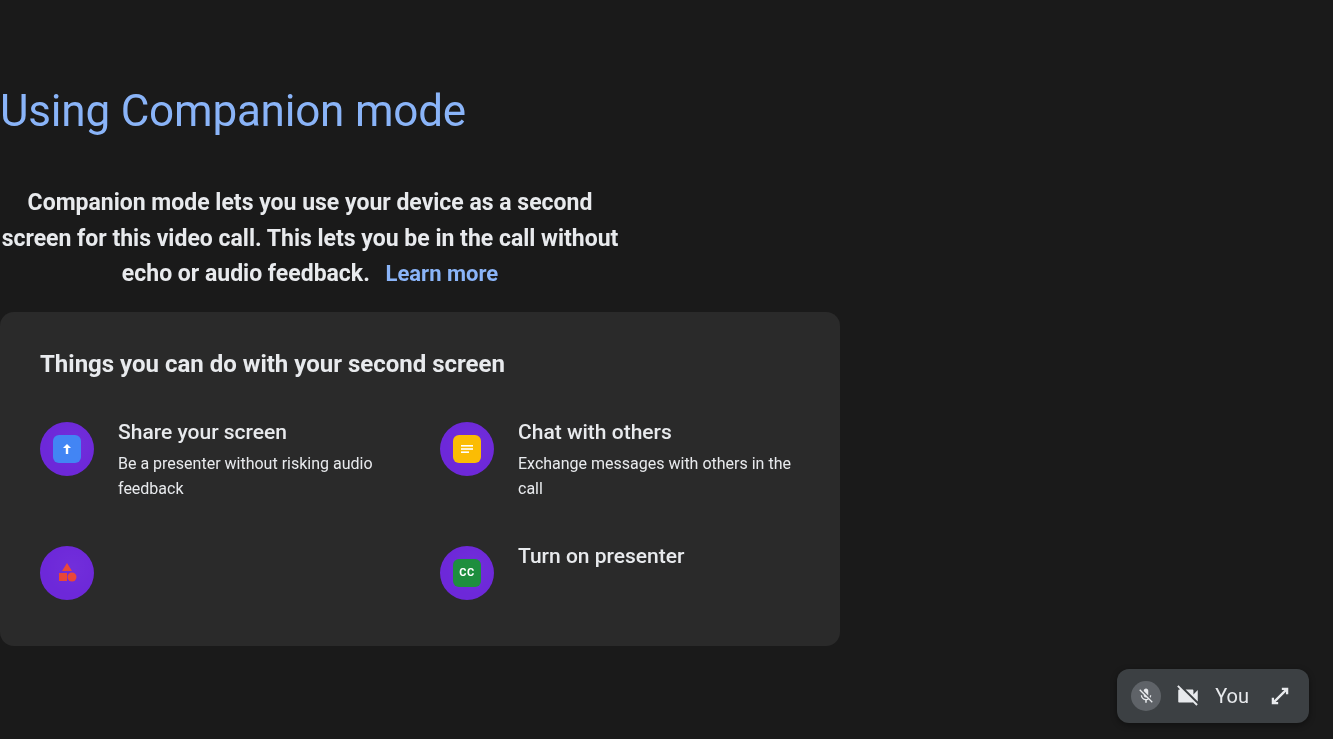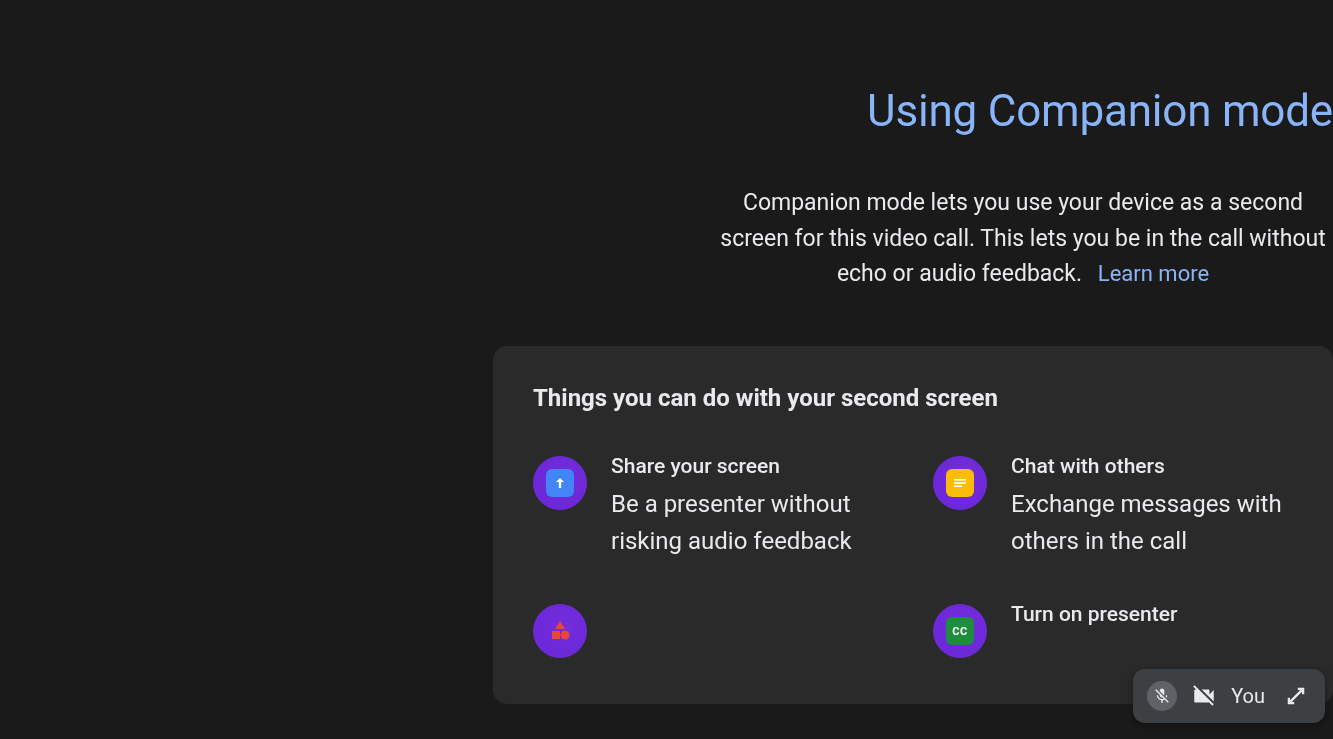--- a/index.html
+++ b/index.html
@@ -12,39 +12,38 @@
       color: #e8eaed;
       font-family: 'Google Sans', Roboto, Arial, sans-serif;
       width: 1333px;
       height: 739px;
       overflow: hidden;
       position: relative;
     }
     .content {
       display: flex;
       flex-direction: column;
-      align-items: flex-end;
+      align-items: flex-start;
       padding-top: 85px;
-      padding-left: 42px;
     }
     .title {
       font-size: 44px;
       font-weight: 400;
       color: #8ab4f8;
       margin-bottom: 48px;
       letter-spacing: -0.2px;
     }
     .description {
       font-size: 23px;
-      font-weight: 400;
+      font-weight: 700;
       color: #e8eaed;
       text-align: center;
       max-width: 620px;
       line-height: 1.55;
-      margin-bottom: 54px;
+      margin-bottom: 20px;
     }
     .learn-more {
       color: #8ab4f8;
       cursor: pointer;
       margin-left: 10px;
       font-size: 22px;
     }
     .card {
       background-color: #2a2a2a;
       border-radius: 14px;
@@ -93,30 +92,30 @@
     .feature-text {
       flex: 1;
     }
     .feature-title {
       font-size: 21px;
       font-weight: 500;
       color: #e8eaed;
       margin-bottom: 8px;
     }
     .feature-desc {
-      font-size: 24px;
+      font-size: 16px;
       font-weight: 400;
       color: #e8eaed;
       line-height: 1.55;
       max-width: 290px;
     }
     .self-view {
       position: absolute;
       bottom: 16px;
-      right: 8px;
+      right: 24px;
       background-color: #3c4043;
       border-radius: 12px;
       padding: 12px 18px 12px 14px;
       display: flex;
       align-items: center;
       gap: 14px;
       box-shadow: 0 2px 6px rgba(0,0,0,0.4);
     }
     .self-view-icon {
       display: flex;

